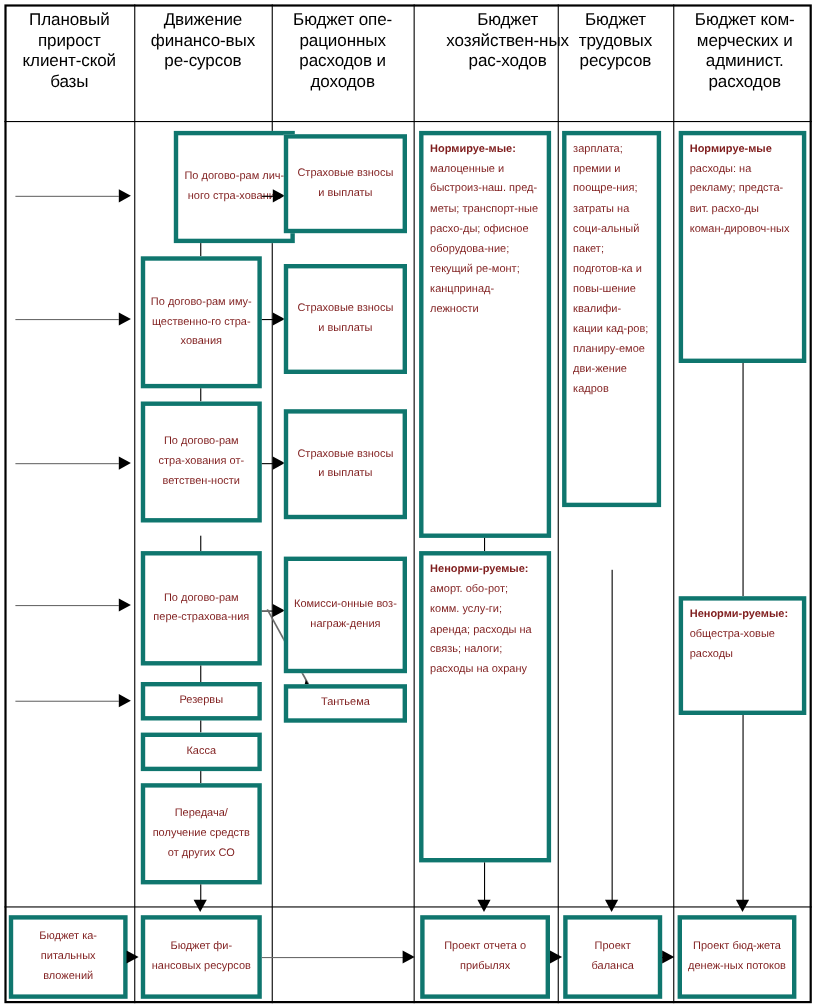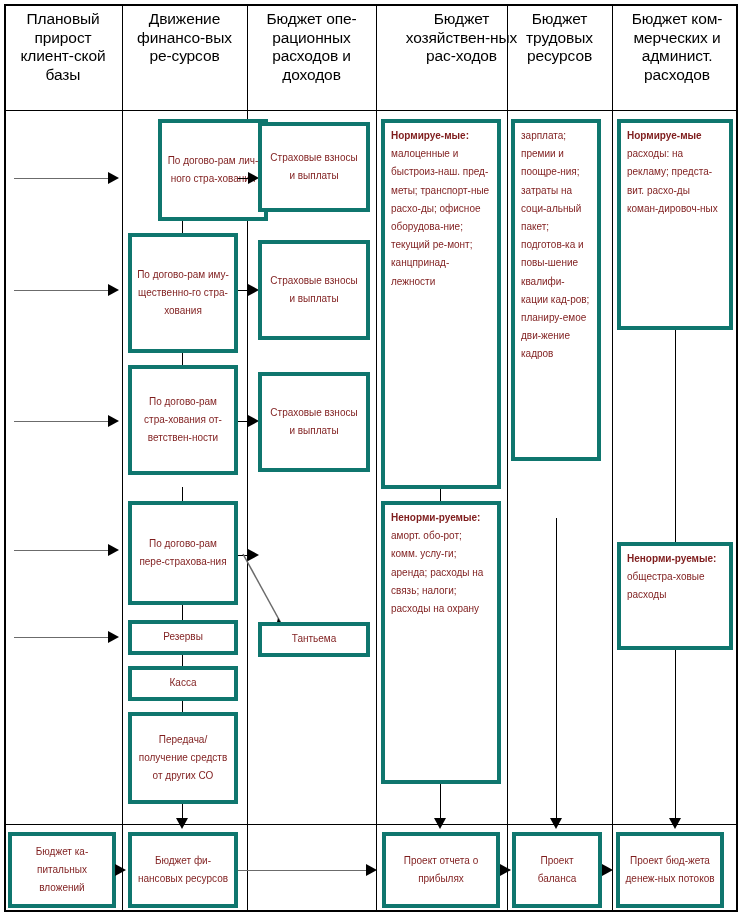--- a/index.html
+++ b/index.html
@@ -161,20 +161,23 @@
 
   <div class="box" style="left:258px;top:122px;width:112px;height:90px;">
     <span class="inner">Страховые взносы и выплаты</span>
   </div>
   <div class="box" style="left:258px;top:240px;width:112px;height:100px;">
     <span class="inner">Страховые взносы и выплаты</span>
   </div>
   <div class="box" style="left:258px;top:372px;width:112px;height:100px;">
     <span class="inner">Страховые взносы и выплаты</span>
   </div>
+  <div class="box" style="left:258px;top:506px;width:112px;height:106px;">
+    <span class="inner">Комисси-онные воз-награж-дения</span>
+  </div>
   <div class="box" style="left:258px;top:622px;width:112px;height:35px;">
     <span class="inner">Тантьема</span>
   </div>
 
   <div class="box left" style="left:381px;top:119px;width:120px;height:370px;">
     <span class="inner">
       <span class="bold">Нормируе-мые:</span>
       <span>малоценные и быстроиз-наш. пред-меты; транспорт-ные расхо-ды; офисное оборудова-ние; текущий ре-монт; канцпринад-лежности</span>
     </span>
   </div>

